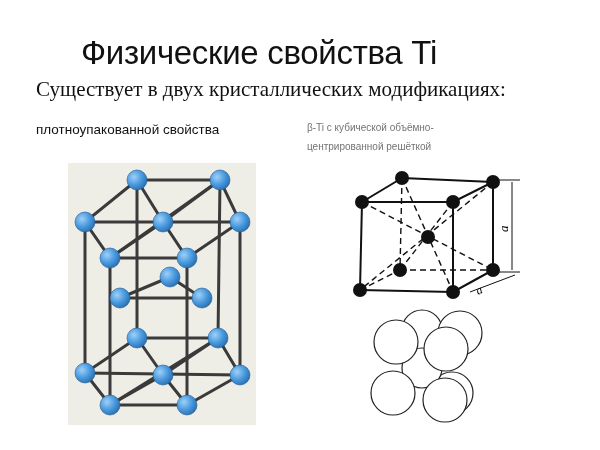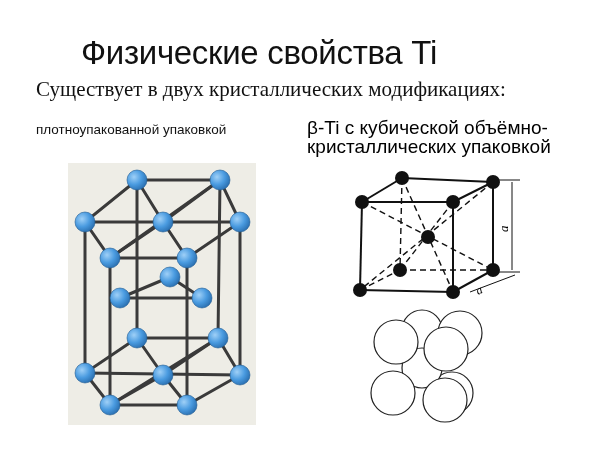--- a/index.html
+++ b/index.html
@@ -1,35 +1,35 @@
 <!DOCTYPE html>
 <html><head>
 <meta charset="utf-8">
 <style>
   html, body { margin:0; padding:0; background:#ffffff; }
   body { width:600px; height:450px; position:relative; overflow:hidden; font-family:"Liberation Sans", "DejaVu Sans", sans-serif; color:#111; }
   .title { position:absolute; left:36px; top:34px; font-size:33px; letter-spacing:-0.3px; white-space:nowrap;margin-left:45px; }
   .subtitle { position:absolute; left:36px; top:77px; font-size:21px; white-space:nowrap;font-family:Liberation Serif, serif; }
   .label-a { position:absolute; left:36px; top:120px; font-size:13.5px; line-height:19px; color:#111; }
-  .label-b { position:absolute; left:307px; top:118px; font-size:19px; line-height:19px; color:#000000; }
+  .label-b { position:absolute; left:307px; top:118px; font-size:10px; line-height:19px; color:#737373; }
   .hex-box { position:absolute; left:68px; top:163px; width:188px; height:262px; background:#eeede6; }
   svg { position:absolute; left:0; top:0; }
 </style>
 </head>
 <body>
 
 <div class="title">Физические свойства Ti</div>
 <div class="subtitle">Существует в двух кристаллических модификациях:</div>
 
 <div class="label-a">
-  <div>плотноупакованной упаковкой</div>
+  <div>плотноупакованной свойства</div>
 </div>
 <div class="label-b">
   <div>β-Ti с кубической объёмно-</div>
-  <div>кристаллических упаковкой</div>
+  <div>центрированной решёткой</div>
 </div>
 
 <div class="hex-box"></div>
 
 <svg width="600" height="450">
   <defs>
     <radialGradient id="atomG" cx="35%" cy="35%" r="70%">
       <stop offset="0%" stop-color="#9fd0f7"></stop>
       <stop offset="55%" stop-color="#4a9be0"></stop>
       <stop offset="100%" stop-color="#2a6fb0"></stop>

